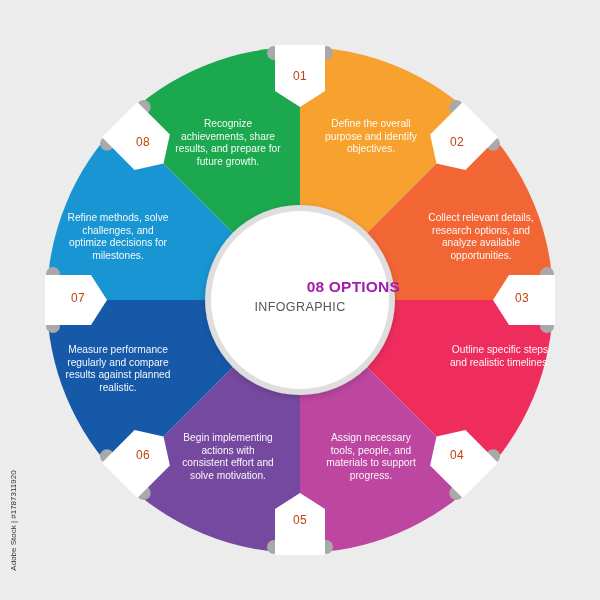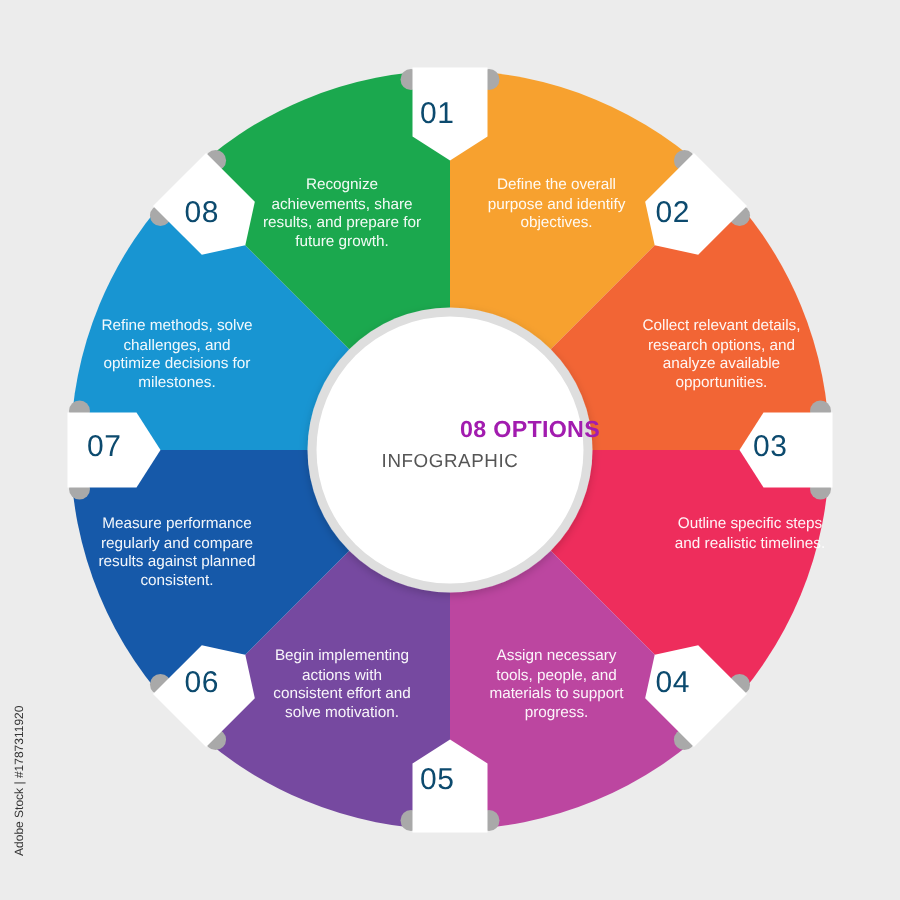--- a/index.html
+++ b/index.html
@@ -31,22 +31,23 @@
       color: #ffffff;
       font-size: 10.2px;
       line-height: 12.6px;
       opacity: 0.95;
     }
     .tab-num {
       position: absolute;
       width: 40px;
       margin-left: -20px;
       margin-top: -9px;
-      color: #0c4a6e;
-      font-size: 20px;
+      text-align: center;
+      color: #c2410c;
+      font-size: 12px;
       line-height: 18px;
       letter-spacing: 0.3px;
     }
     .center-title {
       position: absolute;
       left: 200px;
       width: 200px;
       top: 278px;
       text-align: right;
       color: #a21caf;
@@ -168,21 +169,21 @@
   <div class="seg-text" style="left:228px; top:432px;">
     <div>Begin implementing</div>
     <div>actions with</div>
     <div>consistent effort and</div>
     <div>solve motivation.</div>
   </div>
   <div class="seg-text" style="left:118px; top:344px;">
     <div>Measure performance</div>
     <div>regularly and compare</div>
     <div>results against planned</div>
-    <div>consistent.</div>
+    <div>realistic.</div>
   </div>
   <div class="seg-text" style="left:118px; top:212px;">
     <div>Refine methods, solve</div>
     <div>challenges, and</div>
     <div>optimize decisions for</div>
     <div>milestones.</div>
   </div>
   <div class="seg-text" style="left:228px; top:118px;">
     <div>Recognize</div>
     <div>achievements, share</div>

